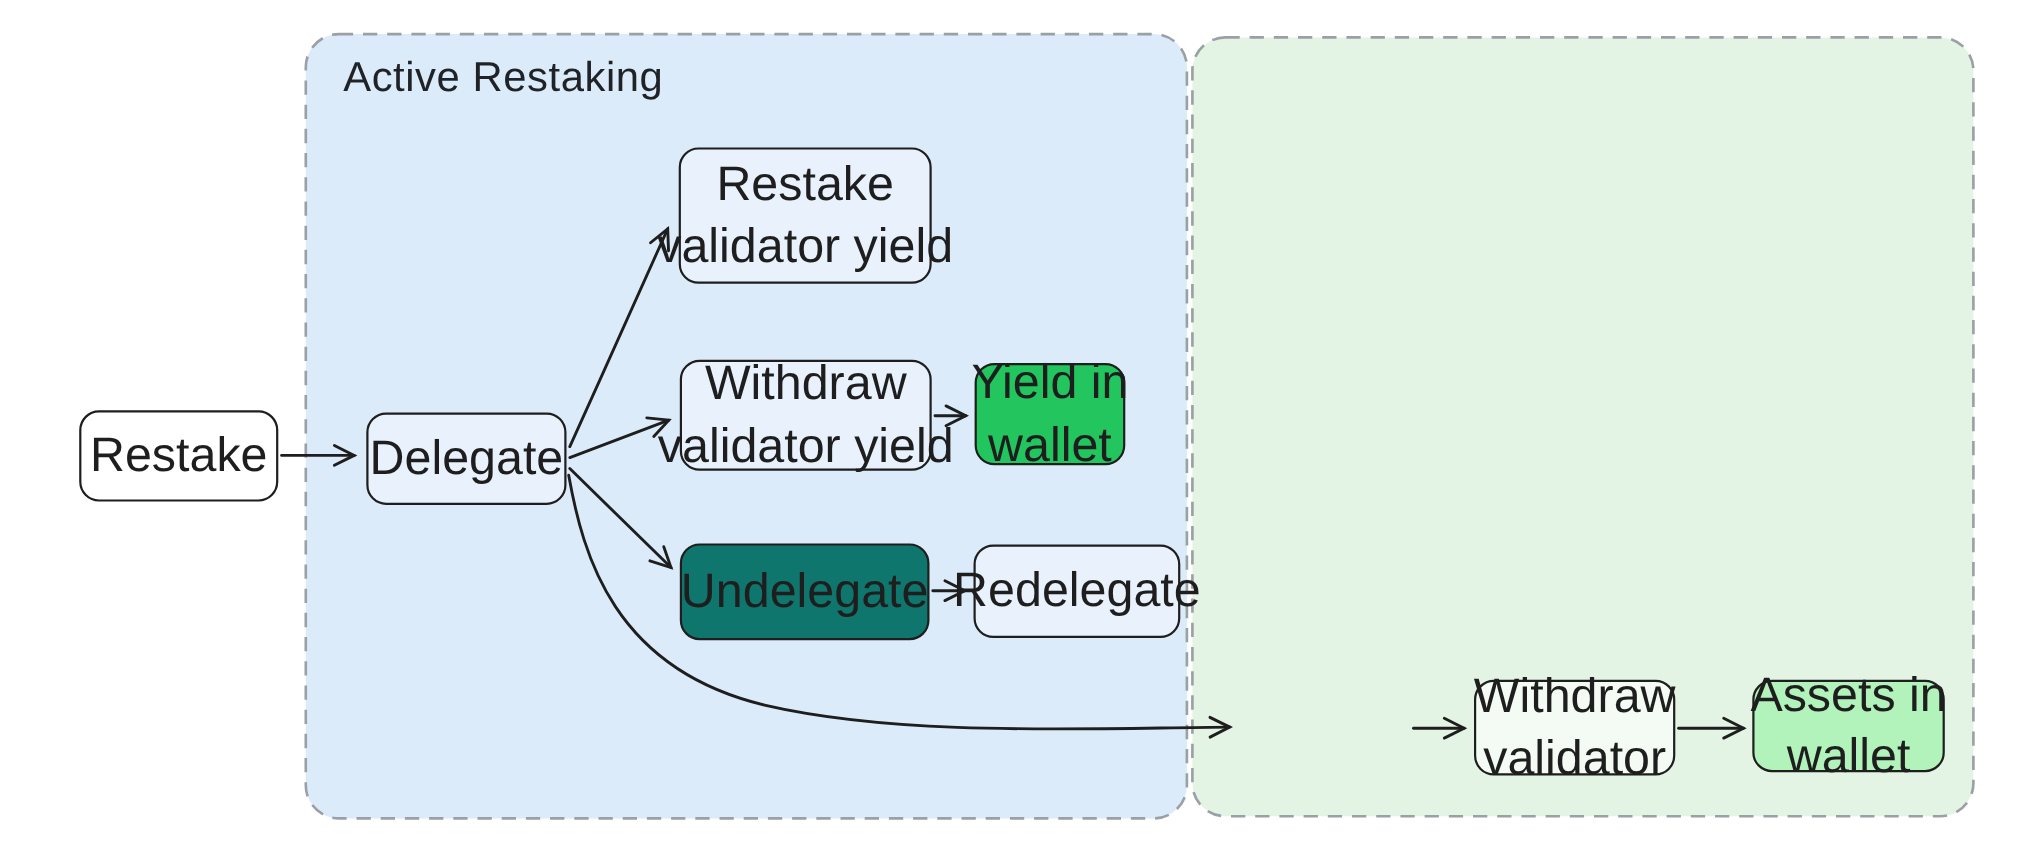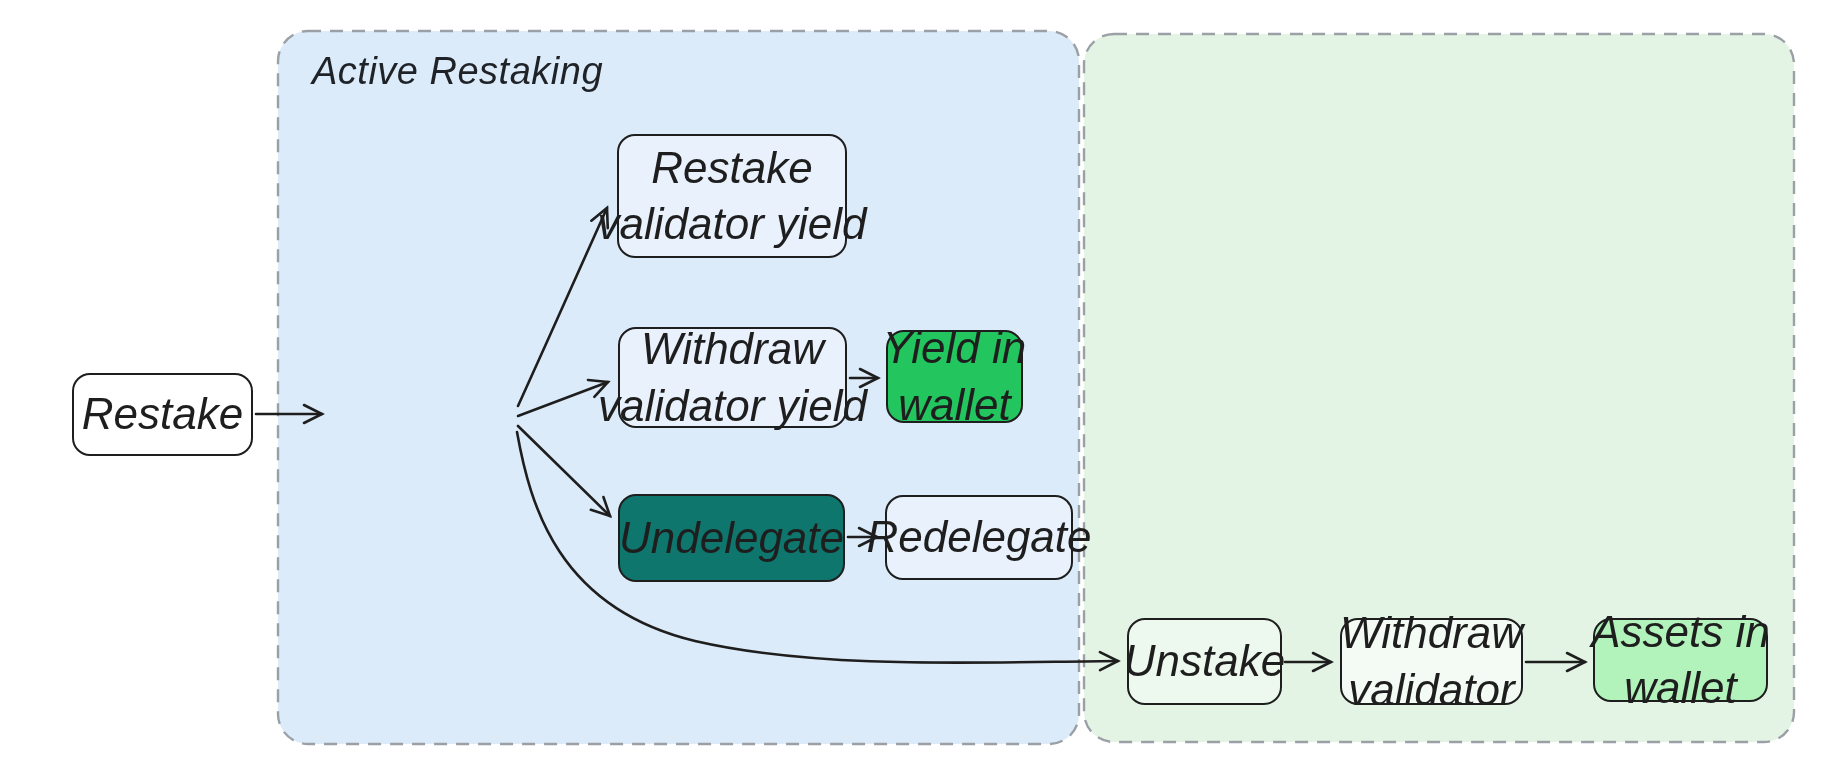--- a/index.html
+++ b/index.html
@@ -3,21 +3,20 @@
 <meta charset="utf-8">
 <style>
   html,body{margin:0;padding:0;background:#ffffff;}
   .canvas{
     position:relative;
     width:1848px;height:782px;
     background:#ffffff;
     font-family:"Liberation Sans","DejaVu Sans",sans-serif;
     color:#1e1e1e;
     overflow:hidden;
-    font-style:italic;
   }
   svg.layer{position:absolute;left:0;top:0;width:1848px;height:782px;}
   .region-title{
     position:absolute;
     font-size:38px;
     font-weight:400;
     color:#1f2328;
     letter-spacing:0.5px;
     white-space:pre;
   }
@@ -49,20 +48,23 @@
     <rect x="1084" y="34" width="710" height="708" rx="30" ry="30" fill="#e3f4e5" stroke="#9aa0a6" stroke-width="2.4" stroke-dasharray="13 9"></rect>
   </svg>
 
   <div class="region-title" style="left:312px;top:50px">Active Restaking</div>
 
 
   <div class="node" style="left:72px;top:373px;width:181px;height:83px;background:#ffffff">
     <span class="node-label">Restake</span>
   </div>
 
+  <div class="node" style="left:333px;top:375px;width:182px;height:84px;background:#e8f1fc">
+    <span class="node-label">Delegate</span>
+  </div>
 
   <div class="node" style="left:617px;top:134px;width:230px;height:124px;background:#e8f1fc">
     <span class="node-label">Restake
 validator yield</span>
   </div>
 
   <div class="node" style="left:618px;top:327px;width:229px;height:101px;background:#e8f1fc">
     <span class="node-label">Withdraw
 validator yield</span>
   </div>
@@ -73,23 +75,20 @@
   </div>
 
   <div class="node" style="left:618px;top:494px;width:227px;height:88px;background:#0f766e">
     <span class="node-label">Undelegate</span>
   </div>
 
   <div class="node" style="left:885px;top:495px;width:188px;height:85px;background:#e8f1fc">
     <span class="node-label">Redelegate</span>
   </div>
 
-  <div class="node" style="left:1127px;top:618px;width:155px;height:87px;background:#edf8ee">
-    <span class="node-label">Unstake</span>
-  </div>
 
   <div class="node" style="left:1340px;top:618px;width:183px;height:87px;background:#f3fbf4">
     <span class="node-label">Withdraw
 validator</span>
   </div>
 
   <div class="node" style="left:1593px;top:618px;width:175px;height:84px;background:#b2f2bb">
     <span class="node-label">Assets in
 wallet</span>
   </div>

